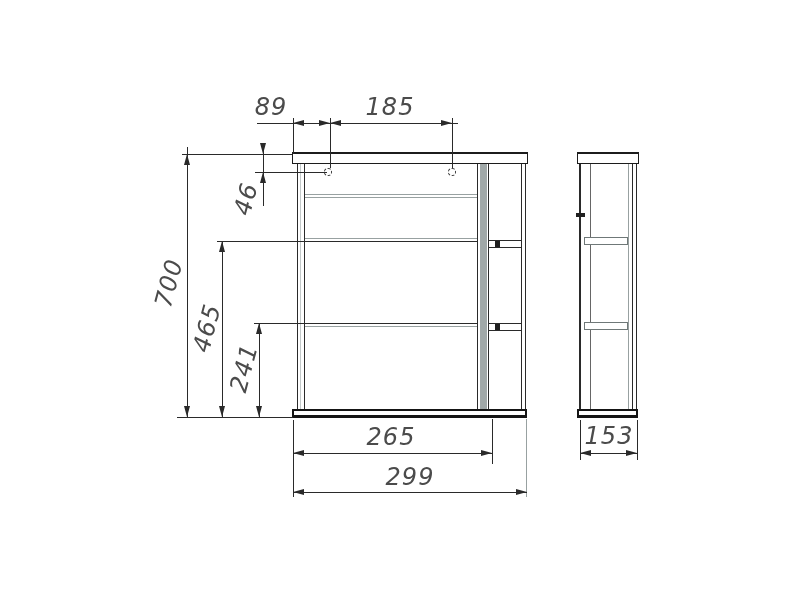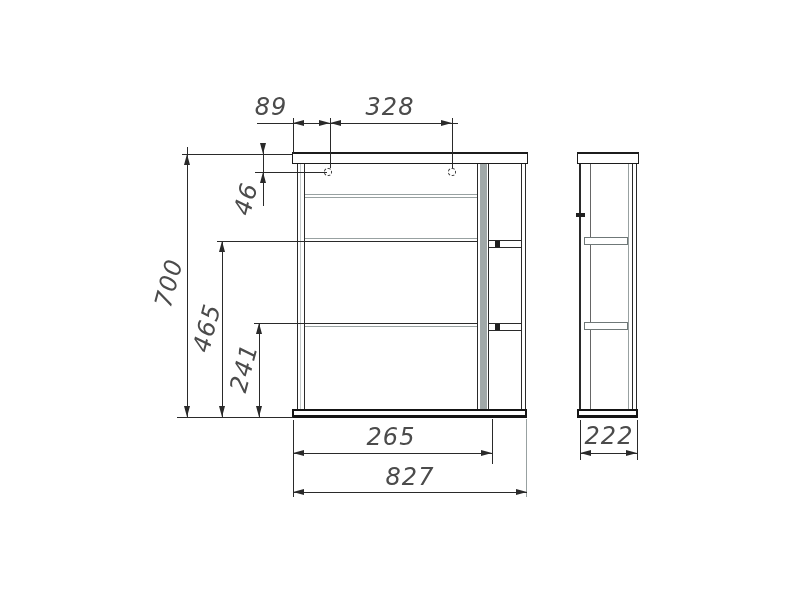--- a/index.html
+++ b/index.html
@@ -62,21 +62,21 @@
 
   <div class="v" style="left:293px;top:118px;height:36px;"></div>
   <div class="v" style="left:330px;top:118px;height:50px;"></div>
   <div class="v" style="left:452px;top:118px;height:50px;"></div>
   <div class="h" style="left:257px;top:123px;width:201px;"></div>
   <div class="arr l" style="left:293px;top:120px;"></div>
   <div class="arr r" style="left:319px;top:120px;"></div>
   <div class="arr l" style="left:330px;top:120px;"></div>
   <div class="arr r" style="left:441px;top:120px;"></div>
   <div class="dim" style="left:271px;top:107px;">89</div>
-  <div class="dim" style="left:390px;top:107px;">328</div>
+  <div class="dim" style="left:390px;top:107px;">185</div>
 
   <div class="h" style="left:182px;top:154px;width:110px;"></div>
   <div class="h" style="left:255px;top:172px;width:72px;"></div>
   <div class="h" style="left:217px;top:241px;width:260px;"></div>
   <div class="h" style="left:254px;top:323px;width:223px;"></div>
   <div class="h" style="left:177px;top:417px;width:116px;"></div>
 
   <div class="v" style="left:187px;top:147px;height:270px;"></div>
   <div class="arr u" style="left:184px;top:154px;"></div>
   <div class="arr d" style="left:184px;top:406px;"></div>
@@ -103,33 +103,33 @@
   <div class="v gray" style="left:526px;top:419px;height:78px;"></div>
 
   <div class="h" style="left:293px;top:453px;width:199px;"></div>
   <div class="arr l" style="left:293px;top:450px;"></div>
   <div class="arr r" style="left:481px;top:450px;"></div>
   <div class="dim" style="left:391px;top:437px;">265</div>
 
   <div class="h" style="left:293px;top:492px;width:234px;"></div>
   <div class="arr l" style="left:293px;top:489px;"></div>
   <div class="arr r" style="left:516px;top:489px;"></div>
-  <div class="dim" style="left:410px;top:477px;">827</div>
+  <div class="dim" style="left:410px;top:477px;">299</div>
 
   <div class="rect board" style="left:577px;top:152px;width:62px;height:12px;"></div>
   <div class="v" style="left:579px;top:164px;height:246px;width:2px;"></div>
   <div class="tick" style="left:576px;top:213px;width:9px;height:4px;"></div>
   <div class="v mid" style="left:590px;top:164px;height:246px;"></div>
   <div class="v gray" style="left:628px;top:164px;height:246px;"></div>
   <div class="v" style="left:632px;top:164px;height:246px;"></div>
   <div class="v" style="left:636px;top:164px;height:246px;"></div>
   <div class="rect" style="left:584px;top:237px;width:44px;height:8px;border-color:#6f7878;"></div>
   <div class="rect" style="left:584px;top:322px;width:44px;height:8px;border-color:#6f7878;"></div>
   <div class="rect plinth" style="left:577px;top:409px;width:61px;height:9px;"></div>
 
   <div class="v" style="left:580px;top:420px;height:40px;"></div>
   <div class="v" style="left:637px;top:420px;height:40px;"></div>
   <div class="h" style="left:580px;top:453px;width:57px;"></div>
   <div class="arr l" style="left:580px;top:450px;"></div>
   <div class="arr r" style="left:626px;top:450px;"></div>
-  <div class="dim" style="left:609px;top:436px;">222</div>
+  <div class="dim" style="left:609px;top:436px;">153</div>
 
 </div>
 
 </body></html>

